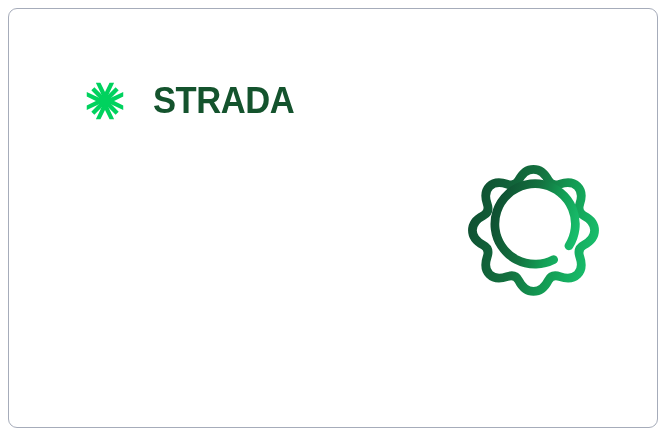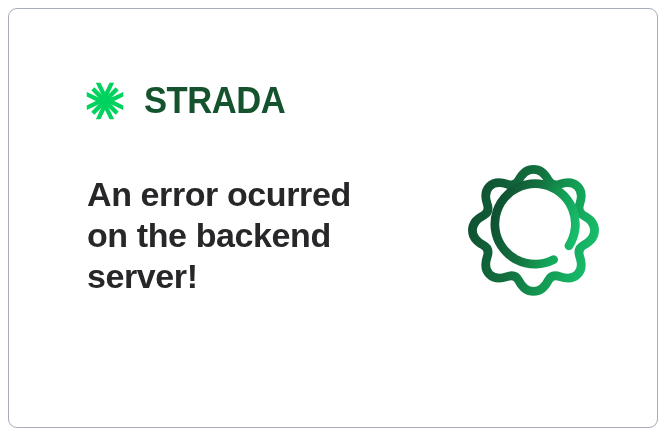--- a/index.html
+++ b/index.html
@@ -36,21 +36,21 @@
     overflow: hidden;
   }
 
   
   .brand {
     position: absolute;
     left: 77px;
     top: 70px;
     display: flex;
     align-items: center;
-    gap: 20px;
+    gap: 29px;
     height: 44px;
   }
   .brand-mark {
     width: 38px;
     height: 38px;
     display: block;
     flex: 0 0 auto;
   }
   .brand-wordmark {
     font-family: "Liberation Sans", sans-serif;
@@ -121,23 +121,20 @@
           <path d="M22 14 L14 22 L43 51 L51 43 Z"></path>
 
           <path d="M78 86 L86 78 L57 49 L49 57 Z"></path>
           <circle cx="50" cy="50" r="13"></circle>
         </g>
       </svg>
 
       <span class="brand-wordmark">STRADA</span>
     </div>
 
-    <h1 class="error-message">An error ocurred
-on the backend
-server!</h1>
 
     <div class="gear-illustration">
       <svg viewBox="0 0 200 200" aria-hidden="true">
         <defs>
           <linearGradient id="gearGrad" x1="0" y1="0.35" x2="1" y2="0.65">
             <stop offset="0%" stop-color="#0f5132"></stop>
             <stop offset="42%" stop-color="#13713f"></stop>
             <stop offset="72%" stop-color="#139e55"></stop>
             <stop offset="100%" stop-color="#18bd6b"></stop>
           </linearGradient>

